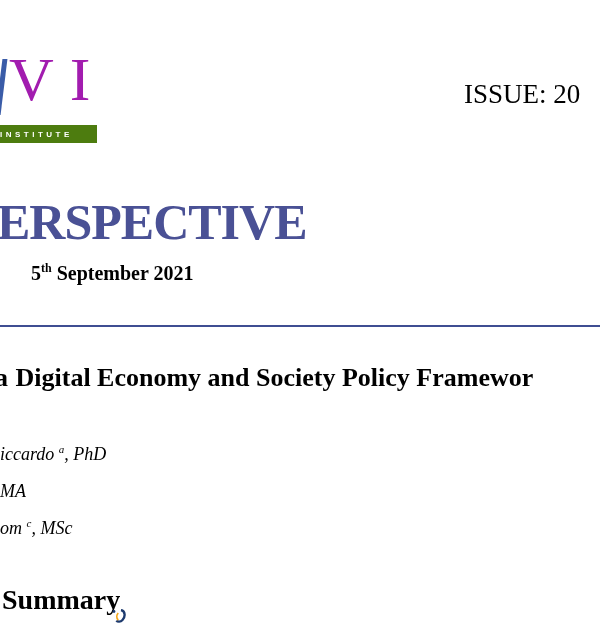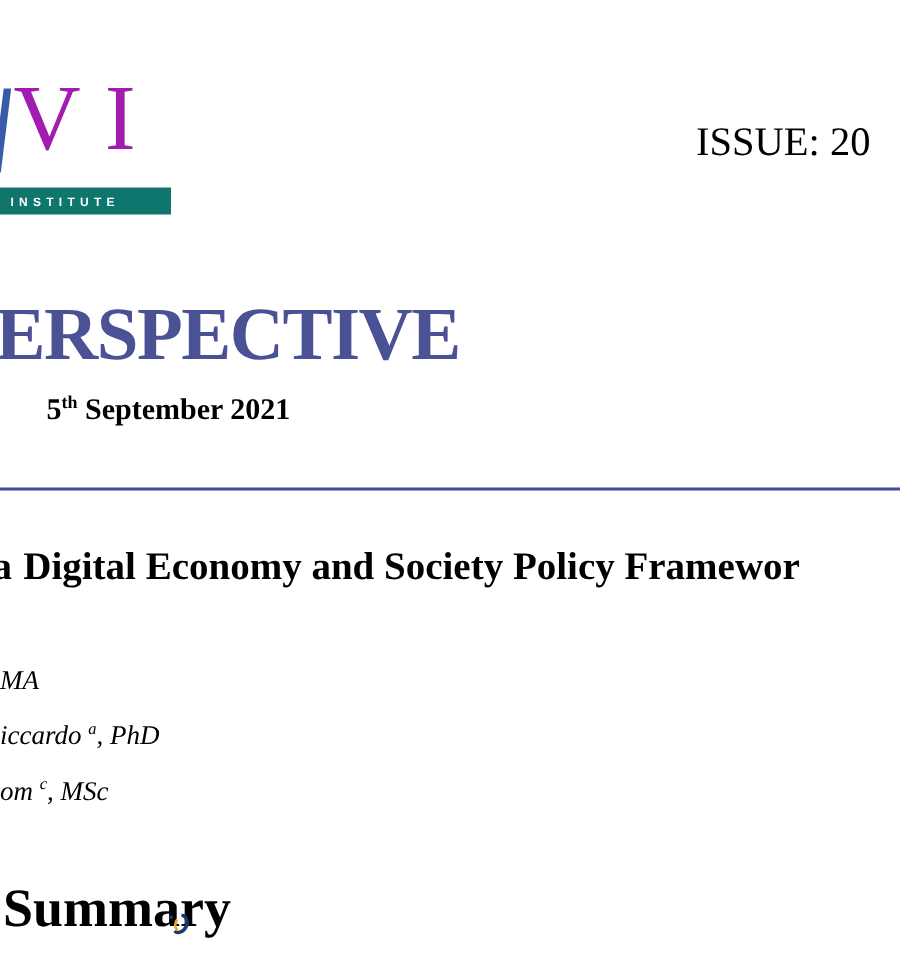--- a/index.html
+++ b/index.html
@@ -16,24 +16,24 @@
     font-size:62px; line-height:1; font-weight:normal;
     color:#a21caf; letter-spacing:16px; white-space:nowrap;
   }
   .logo-frag {
     position:absolute; left:-1px; top:59px;
     width:5px; height:56px; background:#3a5ca8;
     transform:skewX(-7deg);
   }
   .logo-bar {
     position:absolute; left:0; top:125px;
-    width:114px; height:18px; background:#0f766e;
+    width:97px; height:18px; background:#4d7c0f;
     color:#ffffff; font-family:"Liberation Sans", sans-serif;
     font-size:8px; font-weight:bold; letter-spacing:3.5px;
-    line-height:19px; padding-left:7px; box-sizing:border-box;
+    line-height:19px; padding-left:0; box-sizing:border-box;
     white-space:nowrap; overflow:hidden;
   }
   
   .issue {
     position:absolute; left:464px; top:79px;
     font-size:27px; font-weight:normal; white-space:nowrap;
   }
   
   .masthead {
     position:absolute; left:-3px; top:197px;
@@ -67,21 +67,21 @@
   
   .authors {
     position:absolute; left:0; top:443px;
     font-style:italic; font-size:18px;
   }
   .author-line { height:37px; white-space:nowrap; }
   .author-line sup { font-size:11px; font-style:italic; }
   
   .summary {
     position:absolute; left:2px; top:584px;
-    font-size:36px; font-weight:bold; white-space:nowrap;
+    font-size:28px; font-weight:bold; white-space:nowrap;
   }
   
   .bottom-frag { position:absolute; left:112px; top:609px; }
 </style>
 </head>
 <body>
 
 <div class="logo-frag"></div>
 <div class="logo-letters">VI</div>
 <div class="logo-bar">INSTITUTE</div>
@@ -92,22 +92,22 @@
 
 <div class="date"><span>5</span><sup>th</sup><span> September 2021</span></div>
 
 <div class="rule"></div>
 
 <div class="title">
   <div><span class="clip-frag f1"><span>a</span></span><span> Digital Economy and Society Policy Framewor</span></div>
 </div>
 
 <div class="authors">
+  <div class="author-line"><span>iccardo </span><sup>a</sup><span>, PhD</span></div>
   <div class="author-line"><span>MA</span><sup></sup><span></span></div>
-  <div class="author-line"><span>iccardo </span><sup>a</sup><span>, PhD</span></div>
   <div class="author-line"><span>om </span><sup>c</sup><span>, MSc</span></div>
 </div>
 
 <div class="summary">Summary</div>
 
 <div class="bottom-frag">
   <svg width="16" height="15" viewBox="0 0 16 15" aria-hidden="true">
     <circle cx="2" cy="2.5" r="1.4" fill="#1d3a6e"></circle>
     <path d="M9 1 C13.5 2 13.5 8 10.5 11 C8.5 13.2 5.5 13 4.5 11.5" stroke="#1d3a6e" stroke-width="2.4" fill="none"></path>
     <path d="M6.2 4 C4.4 6 4.4 9.2 6.2 11.2" stroke="#f5a81c" stroke-width="1.8" fill="none"></path>

